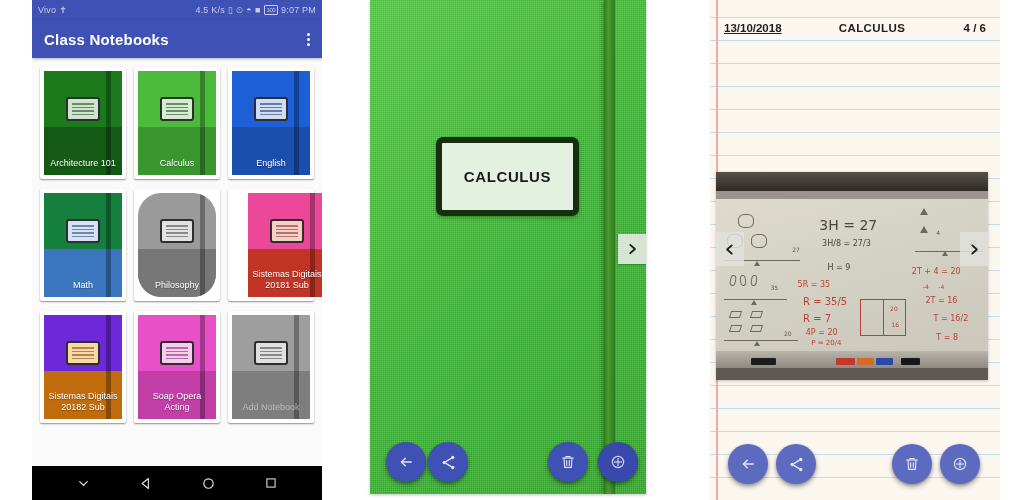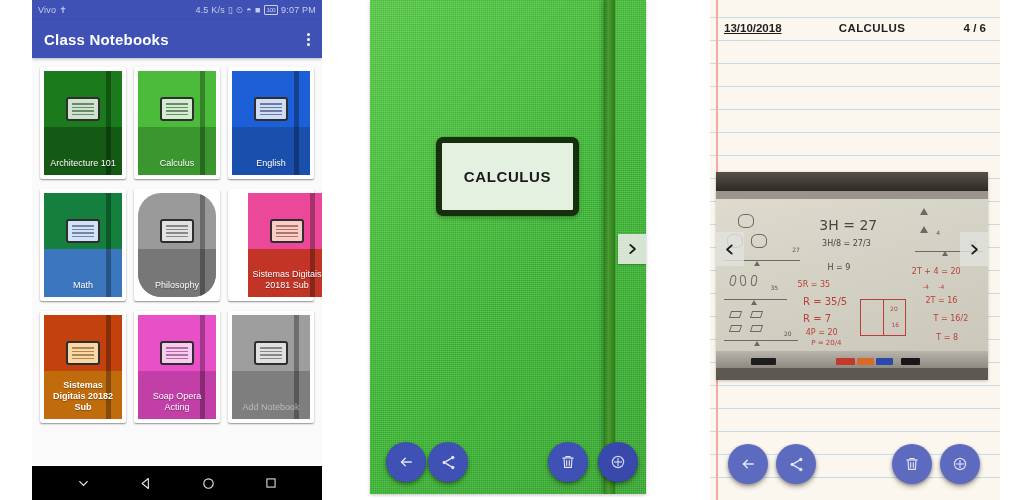--- a/index.html
+++ b/index.html
@@ -312,21 +312,21 @@
               <div class="nb-label-ico" style="background: rgb(248, 205, 198);">
                 <span style="background: rgb(151, 87, 76);"></span>
                 <span style="background: rgb(151, 87, 76);"></span>
                 <span style="background: rgb(151, 87, 76);"></span>
                 <span style="background: rgb(151, 87, 76);"></span>
               </div>
               <div class="nb-title">Sistemas Digitais 20181 Sub</div>
             </div>
           </div>
           <div class="nb-card">
-            <div class="nb-cover" style="background: #c2410c; font-weight: bold;">
+            <div class="nb-cover" style="background: #6d28d9;">
               <div class="shade" style="background: rgb(192, 108, 12);"></div>
               <div class="band"></div>
               <div class="nb-label-ico" style="background: rgb(247, 216, 168);">
                 <span style="background: rgb(155, 106, 44);"></span>
                 <span style="background: rgb(155, 106, 44);"></span>
                 <span style="background: rgb(155, 106, 44);"></span>
                 <span style="background: rgb(155, 106, 44);"></span>
               </div>
               <div class="nb-title">Sistemas Digitais 20182 Sub</div>
             </div>

